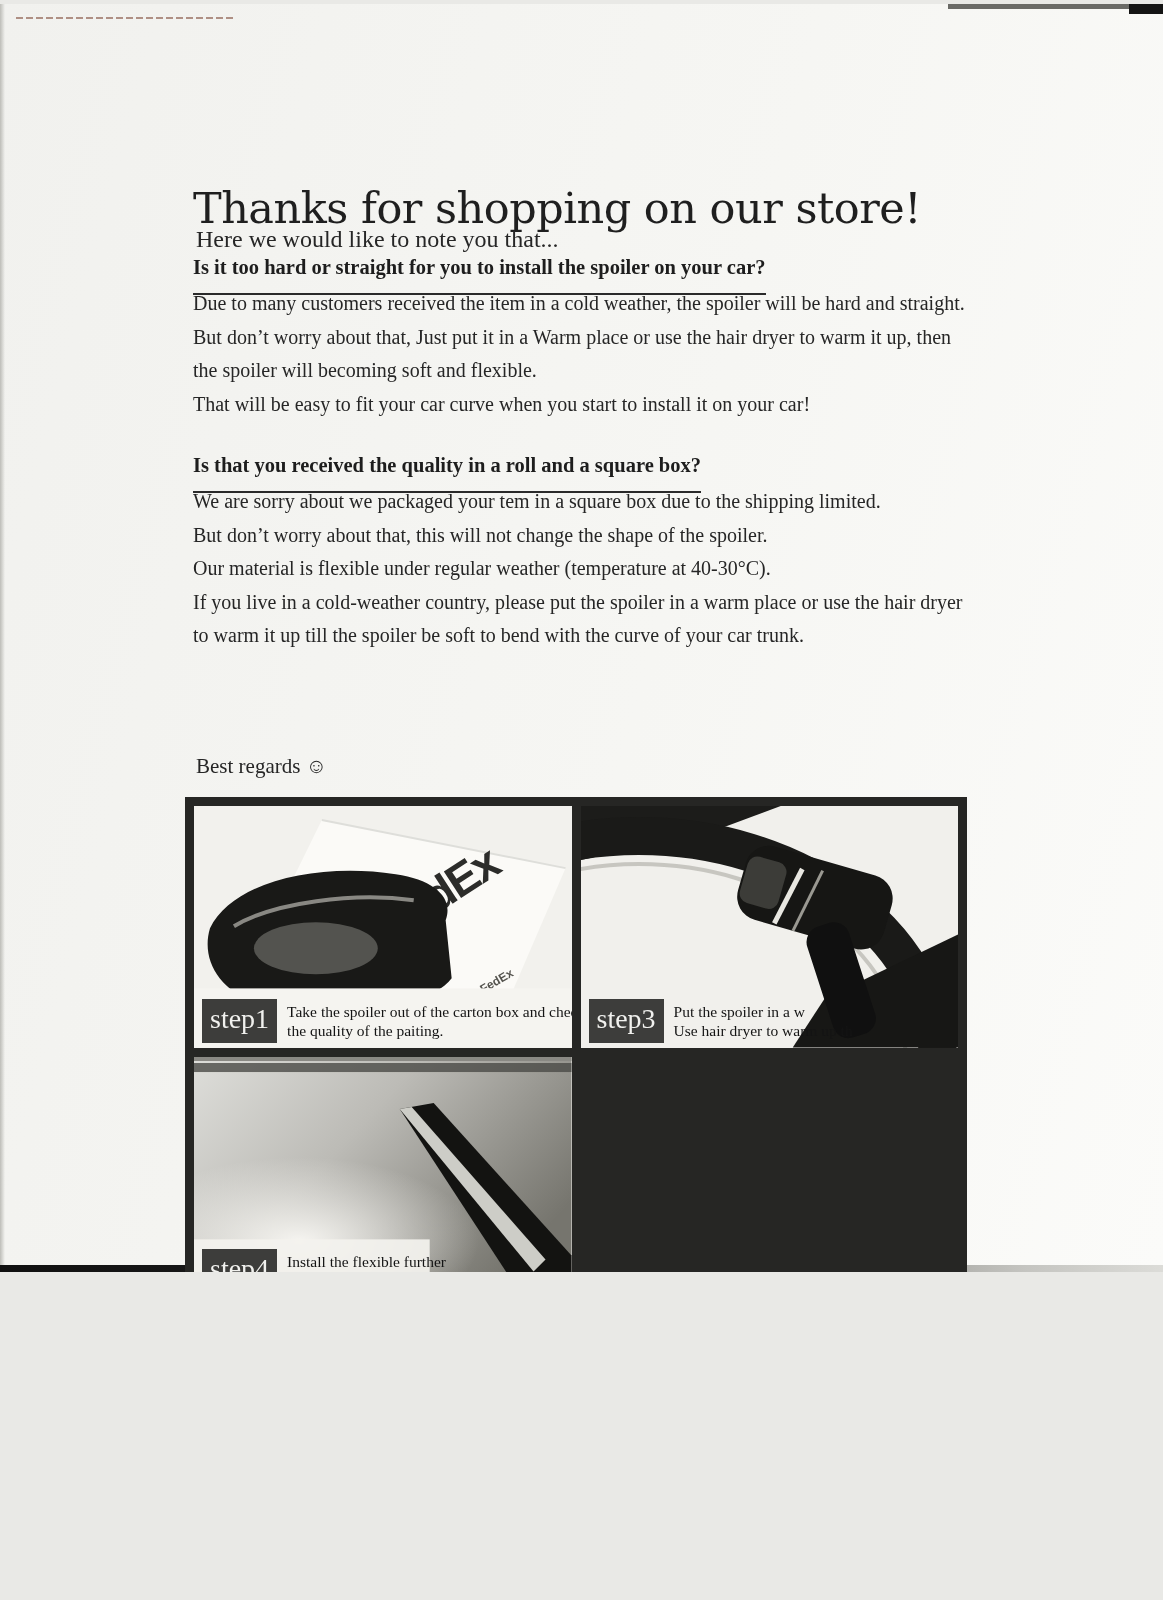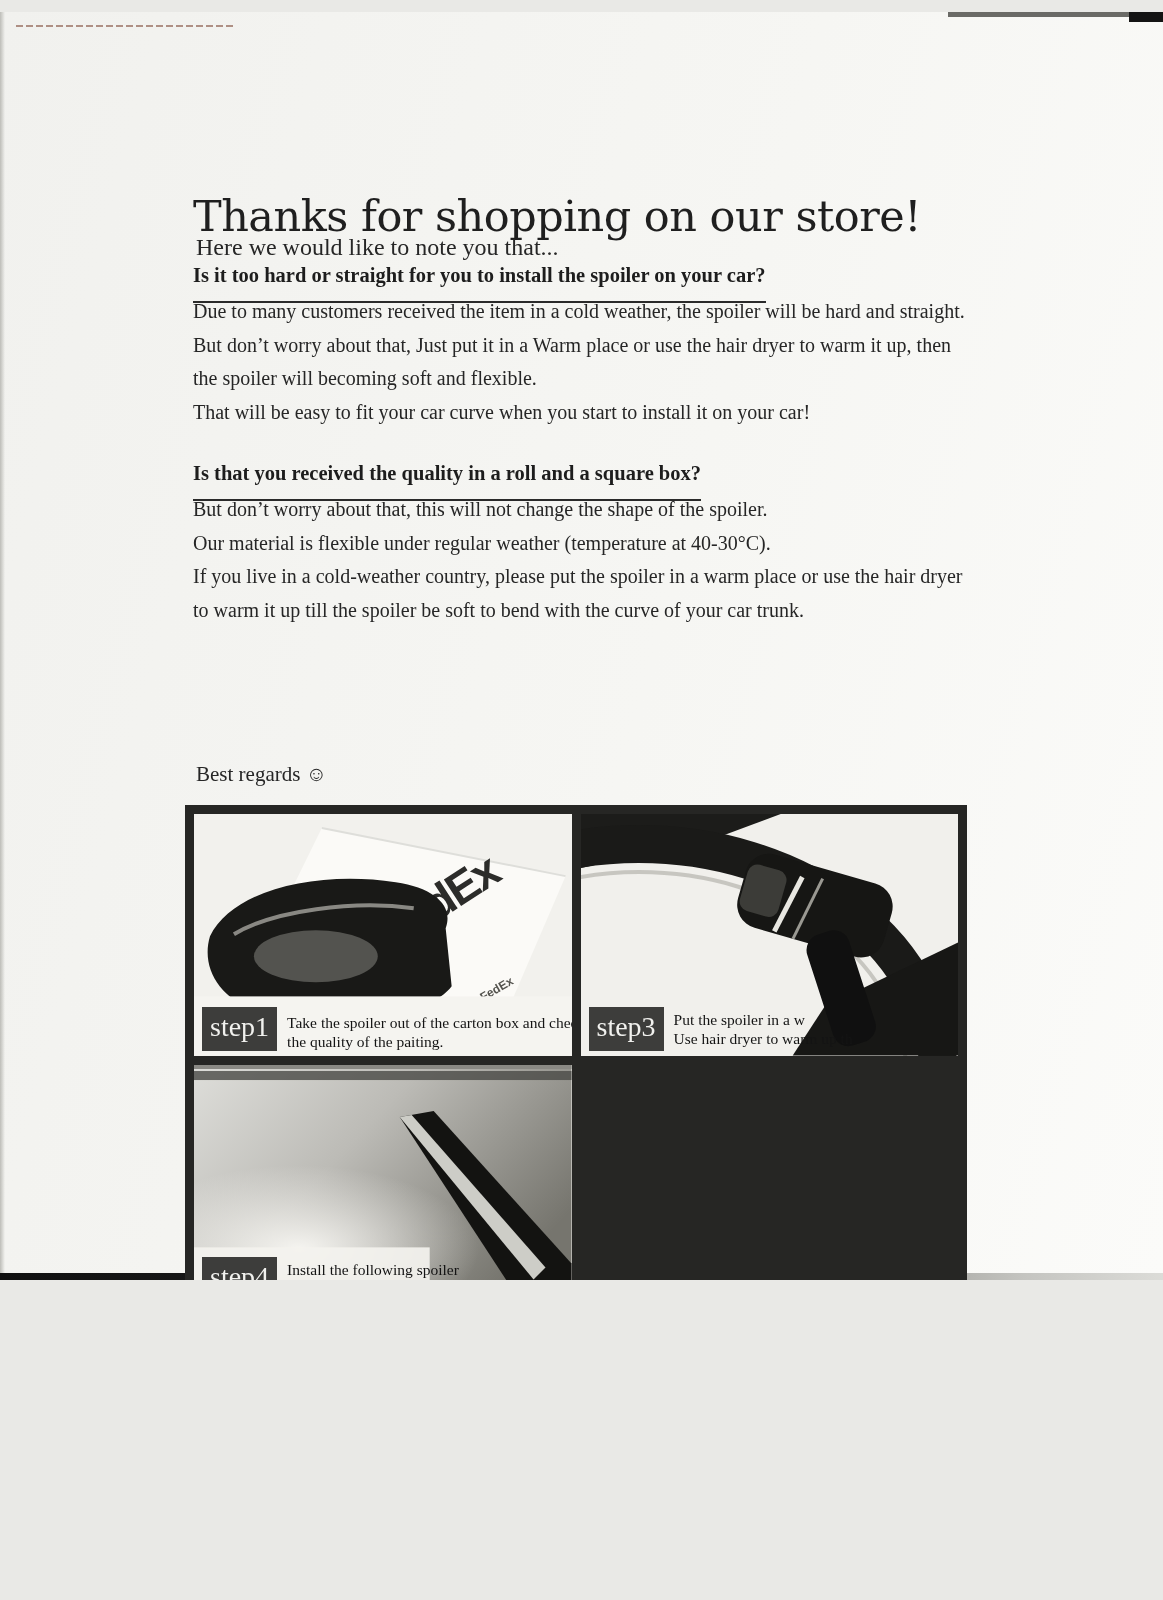--- a/index.html
+++ b/index.html
@@ -1,17 +1,17 @@
 <!DOCTYPE html>
 <html><head>
 <meta charset="utf-8">
 <style>
   html,body { margin:0; padding:0; background:#e9e9e6; }
   .page {
-    position:relative; width:1163px; height:1268px; margin:12px auto;
+    position:relative; width:1163px; height:1268px; margin:4px auto;
     background:linear-gradient(105deg,#f1f1ee 0%,#f6f6f3 55%,#fbfbf9 100%);
     font-family:"Liberation Serif", serif; color:#262626; overflow:hidden;
   }
   
   .edge-left { position:absolute; left:0; top:0; bottom:0; width:5px;
     background:linear-gradient(90deg,#bdbdb8,rgba(255,255,255,0)); }
   .top-right-bar { position:absolute; top:0; right:0; width:215px; height:5px; background:#6a6a66; }
   .top-right-corner { position:absolute; top:0; right:0; width:34px; height:10px; background:#141414; }
   .red-line { position:absolute; left:16px; top:13px; width:218px; height:2px; opacity:.65;
     background:repeating-linear-gradient(90deg,#8a5a4a 0 7px, rgba(0,0,0,0) 7px 10px); }
@@ -38,21 +38,21 @@
   .sec2-body p.justify { text-align:justify; }
   .signoff { position:absolute; left:196px; top:750px; font-size:21px; }
 
   
   .panel { position:absolute; left:185px; top:793px; width:782px; height:510px;
     background:#262624; padding:9px; box-sizing:border-box;
     display:grid; grid-template-columns:1fr 1fr; grid-template-rows:1fr 1fr; gap:9px; }
   .cell { position:relative; background:#f3f2ee; overflow:hidden; }
   .cell svg { position:absolute; inset:0; width:100%; height:100%; display:block; }
   .caption { position:absolute; left:8px; bottom:5px; display:flex; align-items:center; gap:10px; z-index:2; }
-  .caption.top-align { align-items:flex-end; }
+  .caption.top-align { align-items:center; }
   .step-badge { background:#3d3d3b; color:#f1f1ee; font-size:28px; line-height:1;
     padding:6px 8px 10px 8px; font-family:"Liberation Serif", serif; }
   .cap-text { font-size:15.5px; line-height:19px; color:#141414; }
   .cap-text.w310 { width:310px; }
   .cap-line { white-space:nowrap; }
 </style>
 </head>
 <body>
 
 <div class="page">
@@ -73,20 +73,21 @@
   </div>
   <div class="sec1-body">
     <p>Due to many customers received the item in a cold weather, the spoiler will be hard and straight. But don’t worry about that, Just put it in a Warm place or use the hair dryer to warm it up, then the spoiler will becoming soft and flexible.</p>
     <p>That will be easy to fit your car curve when you start to install it on your car!</p>
   </div>
 
   <div class="sec2-head">
     <span class="h-underline">Is that you received the quality in a roll and a square box?</span>
   </div>
   <div class="sec2-body">
+    <p>We are sorry about we packaged your tem in a square box due to the shipping limited.</p>
     <p>But don’t worry about that, this will not change the shape of the spoiler.</p>
     <p>Our material is flexible under regular weather (temperature at 40-30°C).</p>
     <p>If you live in a cold-weather country, please put the spoiler in a warm place or use the hair dryer to warm it up till the spoiler be soft to bend with the curve of your car trunk.</p>
   </div>
 
   <div class="signoff">Best regards ☺</div>
 
   <div class="panel">
 
     <div class="cell">
@@ -150,20 +151,20 @@
         <rect x="0" y="6" width="378" height="9" fill="#4a4a46" opacity="0.8"></rect>
         <rect x="0" y="0" width="378" height="4" fill="#8a8984"></rect>
         <rect x="0" y="100" width="300" height="141" fill="url(#glare)"></rect>
         <polygon points="206,52 240,46 378,198 378,241 330,241" fill="#131311"></polygon>
         <polygon points="206,52 218,50 352,202 340,214" fill="#efeee8" opacity="0.85"></polygon>
         <rect x="0" y="182" width="236" height="59" fill="#f3f2ee" opacity="0.92"></rect>
       </svg>
       <div class="caption">
         <span class="step-badge">step4</span>
         <span class="cap-text">
-          <span class="cap-line">Install the following spoiler</span><br>
+          <span class="cap-line">Install the flexible further</span><br>
           <span class="cap-line">on your car trunk!</span>
         </span>
       </div>
     </div>
 
   </div>
 </div>
 
 </body></html>

